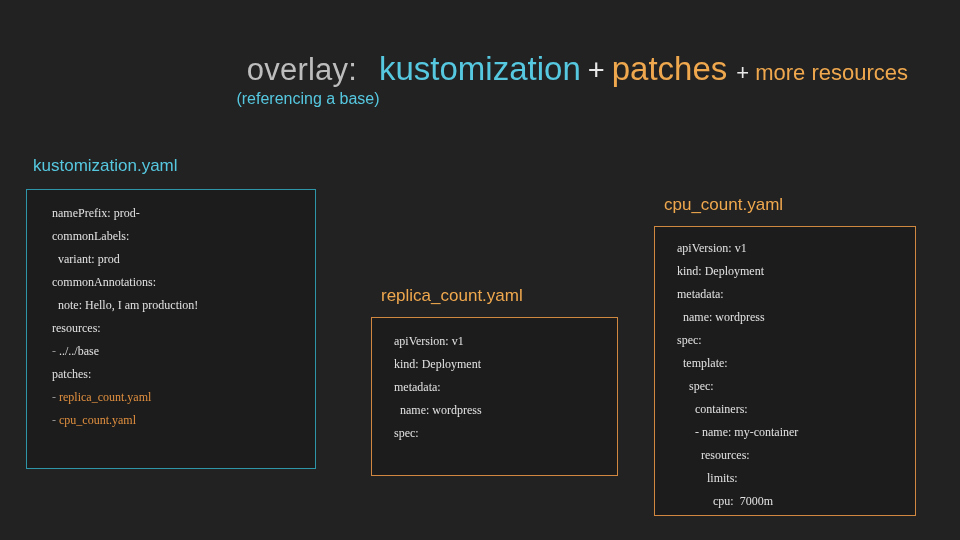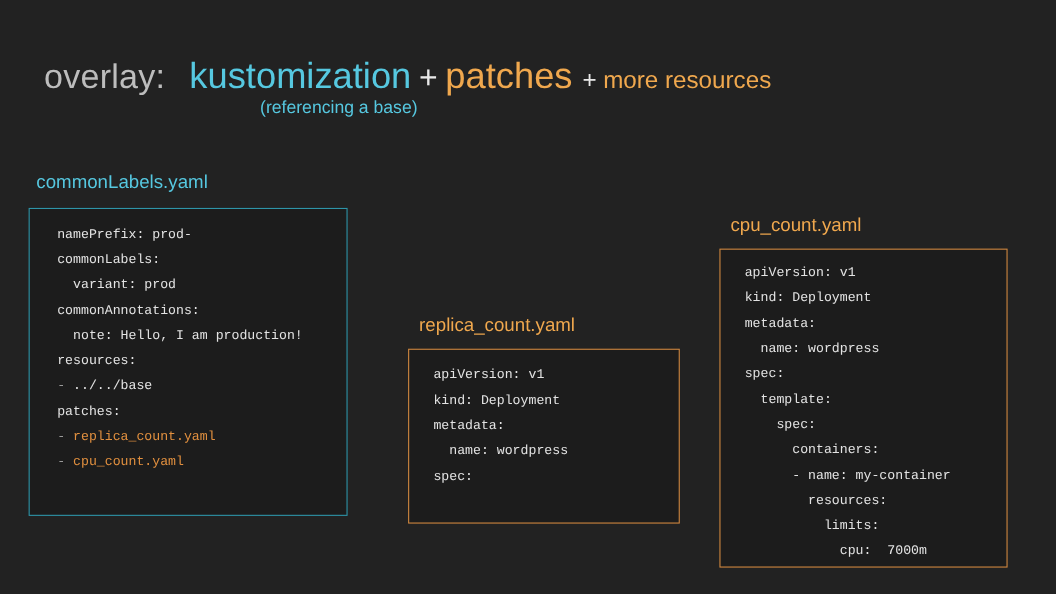--- a/index.html
+++ b/index.html
@@ -14,24 +14,23 @@
     overflow: hidden;
     position: relative;
   }
 
   
   .headline {
     position: absolute;
     left: 0;
     top: 52px;
     width: 908px;
-    text-align: left;
+    text-align: right;
     white-space: nowrap;
     line-height: 1;
-    padding-left: 40px;
   }
   .h-overlay {
     font-size: 31px;
     color: #bdbdbd;
     letter-spacing: 0.2px;
   }
   .h-gap { display: inline-block; width: 22px; }
   .h-kustomization {
     font-size: 33px;
     color: #56c8e0;
@@ -79,21 +78,21 @@
     line-height: 1;
   }
   .code-box {
     position: absolute;
     background: #1c1c1c;
     border: 1px solid #888;
     box-sizing: border-box;
     overflow: hidden;
   }
   .code-lines {
-    font-family: Liberation Mono, monospace;
+    font-family: Liberation Serif, serif;
     font-size: 12px;
     line-height: 23px;
     color: #e3e3e3;
     white-space: pre;
   }
   .code-lines .line { white-space: pre; }
   .tok-cyan  { color: #e5e5e5; }
   .tok-orange{ color: #e2903f; }
   .tok-dash  { color: #9a9a9a; }
 
@@ -126,21 +125,21 @@
 
 <div class="headline">
   <span class="h-overlay">overlay:</span><span class="h-gap"></span><span class="h-kustomization">kustomization</span><span class="h-plus">+</span><span class="h-patches">patches</span><span class="h-plus2">+</span><span class="h-more">more resources</span>
 </div>
 
 <div class="subtitle">
   <span class="subtitle-inner">(referencing a base)</span>
 </div>
 
 <div class="panel" id="panel-kustomization">
-  <div class="panel-label">commonLabels.yaml</div>
+  <div class="panel-label">kustomization.yaml</div>
   <div class="code-box">
     <div class="code-lines"><div class="line"><span>namePrefix: prod-</span></div><div class="line"><span>commonLabels:</span></div><div class="line"><span>  variant: prod</span></div><div class="line"><span>commonAnnotations:</span></div><div class="line"><span>  note: Hello, I am production!</span></div><div class="line"><span>resources:</span></div><div class="line"><span class="tok-dash">- </span><span class="tok-cyan">../../base</span></div><div class="line"><span>patches:</span></div><div class="line"><span class="tok-dash">- </span><span class="tok-orange">replica_count.yaml</span></div><div class="line"><span class="tok-dash">- </span><span class="tok-orange">cpu_count.yaml</span></div></div>
   </div>
 </div>
 
 <div class="panel" id="panel-replica">
   <div class="panel-label">replica_count.yaml</div>
   <div class="code-box">
     <div class="code-lines"><div class="line"><span>apiVersion: v1</span></div><div class="line"><span>kind: Deployment</span></div><div class="line"><span>metadata:</span></div><div class="line"><span>  name: wordpress</span></div><div class="line"><span>spec:</span></div></div>
   </div>

